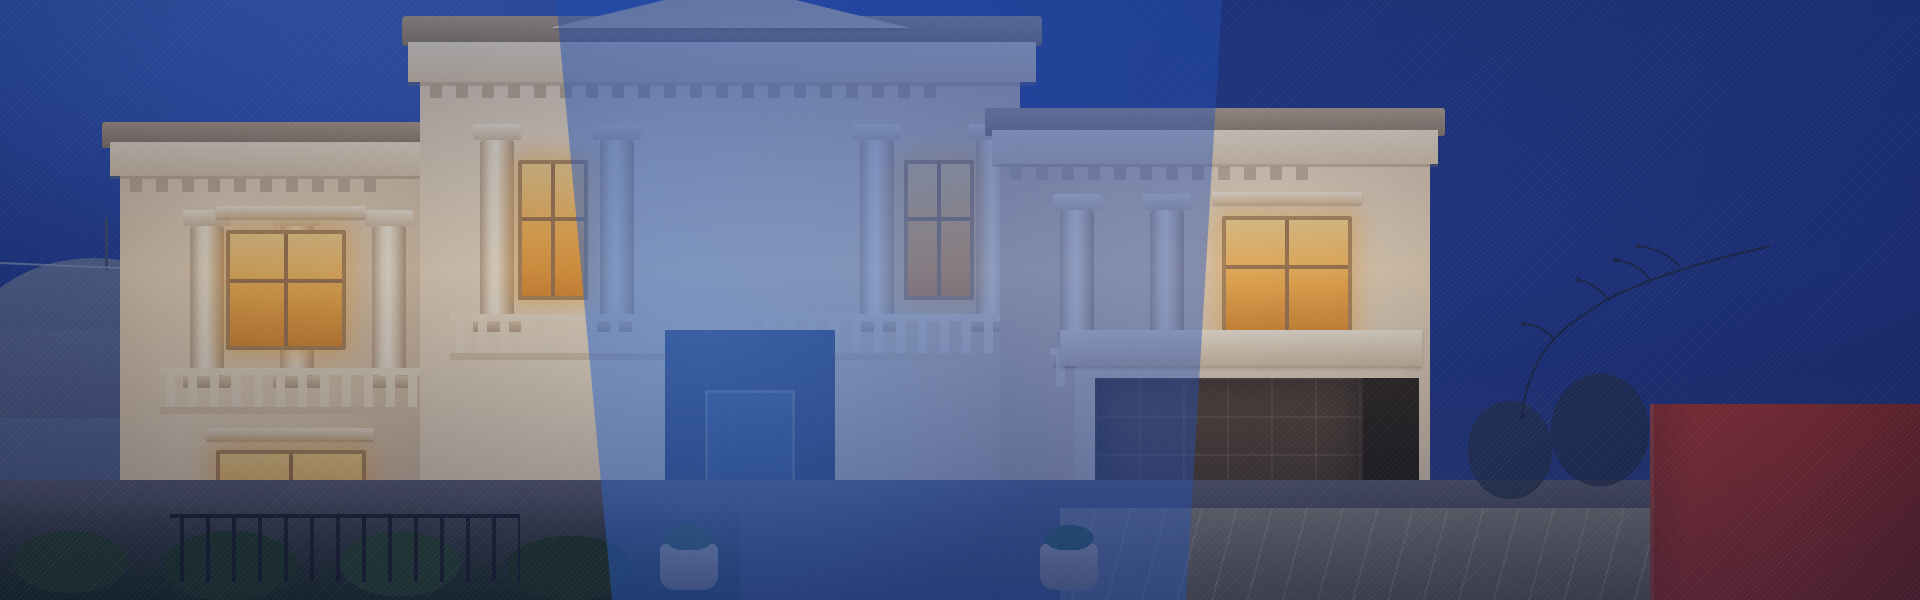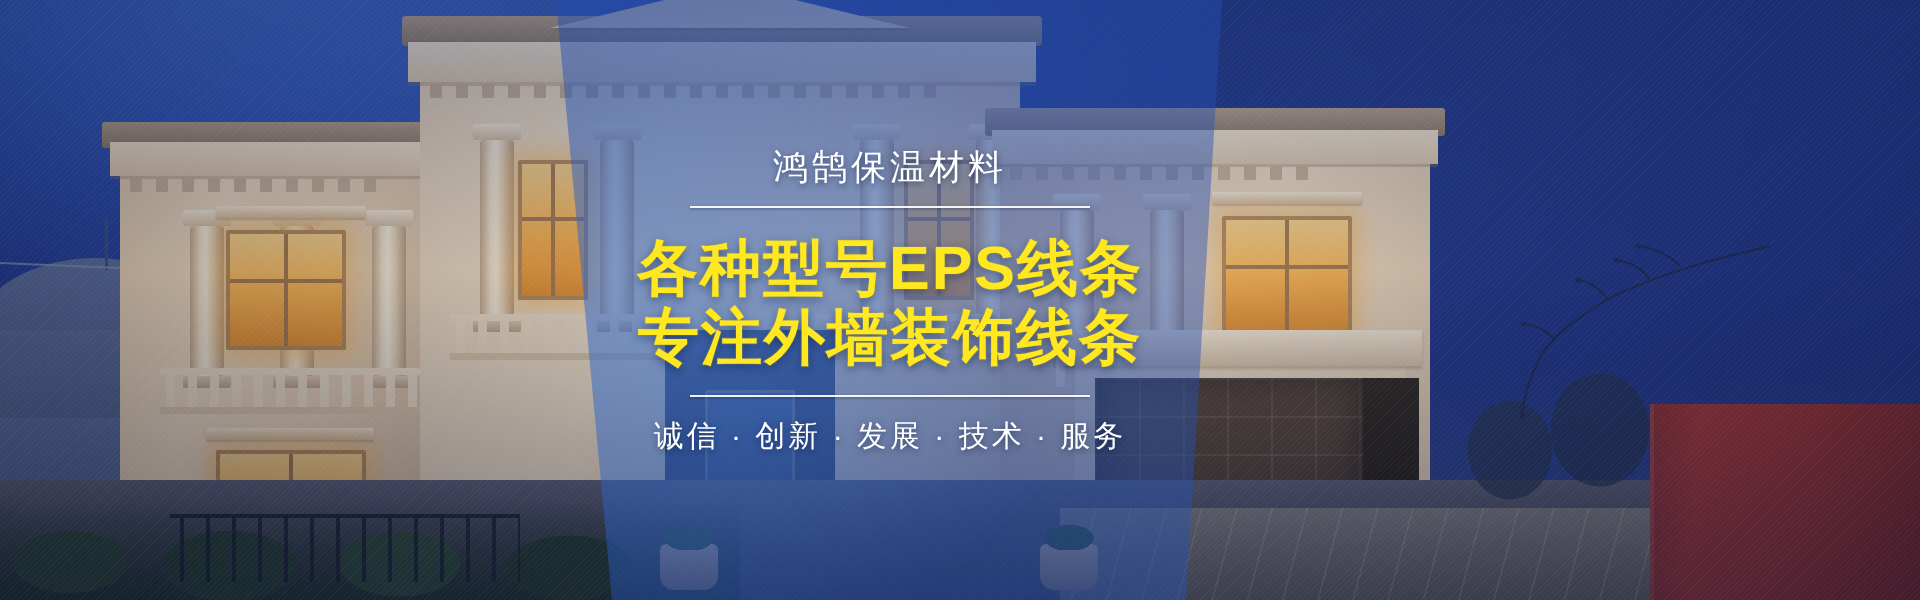--- a/index.html
+++ b/index.html
@@ -451,22 +451,14 @@
     <div class="planter" style="left:660px; bottom:10px;"></div>
     <div class="planter" style="left:1040px; bottom:10px;"></div>
 
     <div class="tone"></div>
     <div class="texture"></div>
   </div>
 
   <div class="overlay"></div>
   <div class="overlay-glow"></div>
 
-  <div class="copy">
-    <div class="eyebrow">鸿鹄保温材料</div>
-    <div class="rule top"></div>
-    <div class="headline">各种型号EPS线条</div>
-    <div class="headline">专注外墙装饰线条</div>
-    <div class="rule bottom"></div>
-    <div class="tagline">诚信 · 创新 · 发展 · 技术 · 服务</div>
-  </div>
 
 </div>
 
 </body></html>

